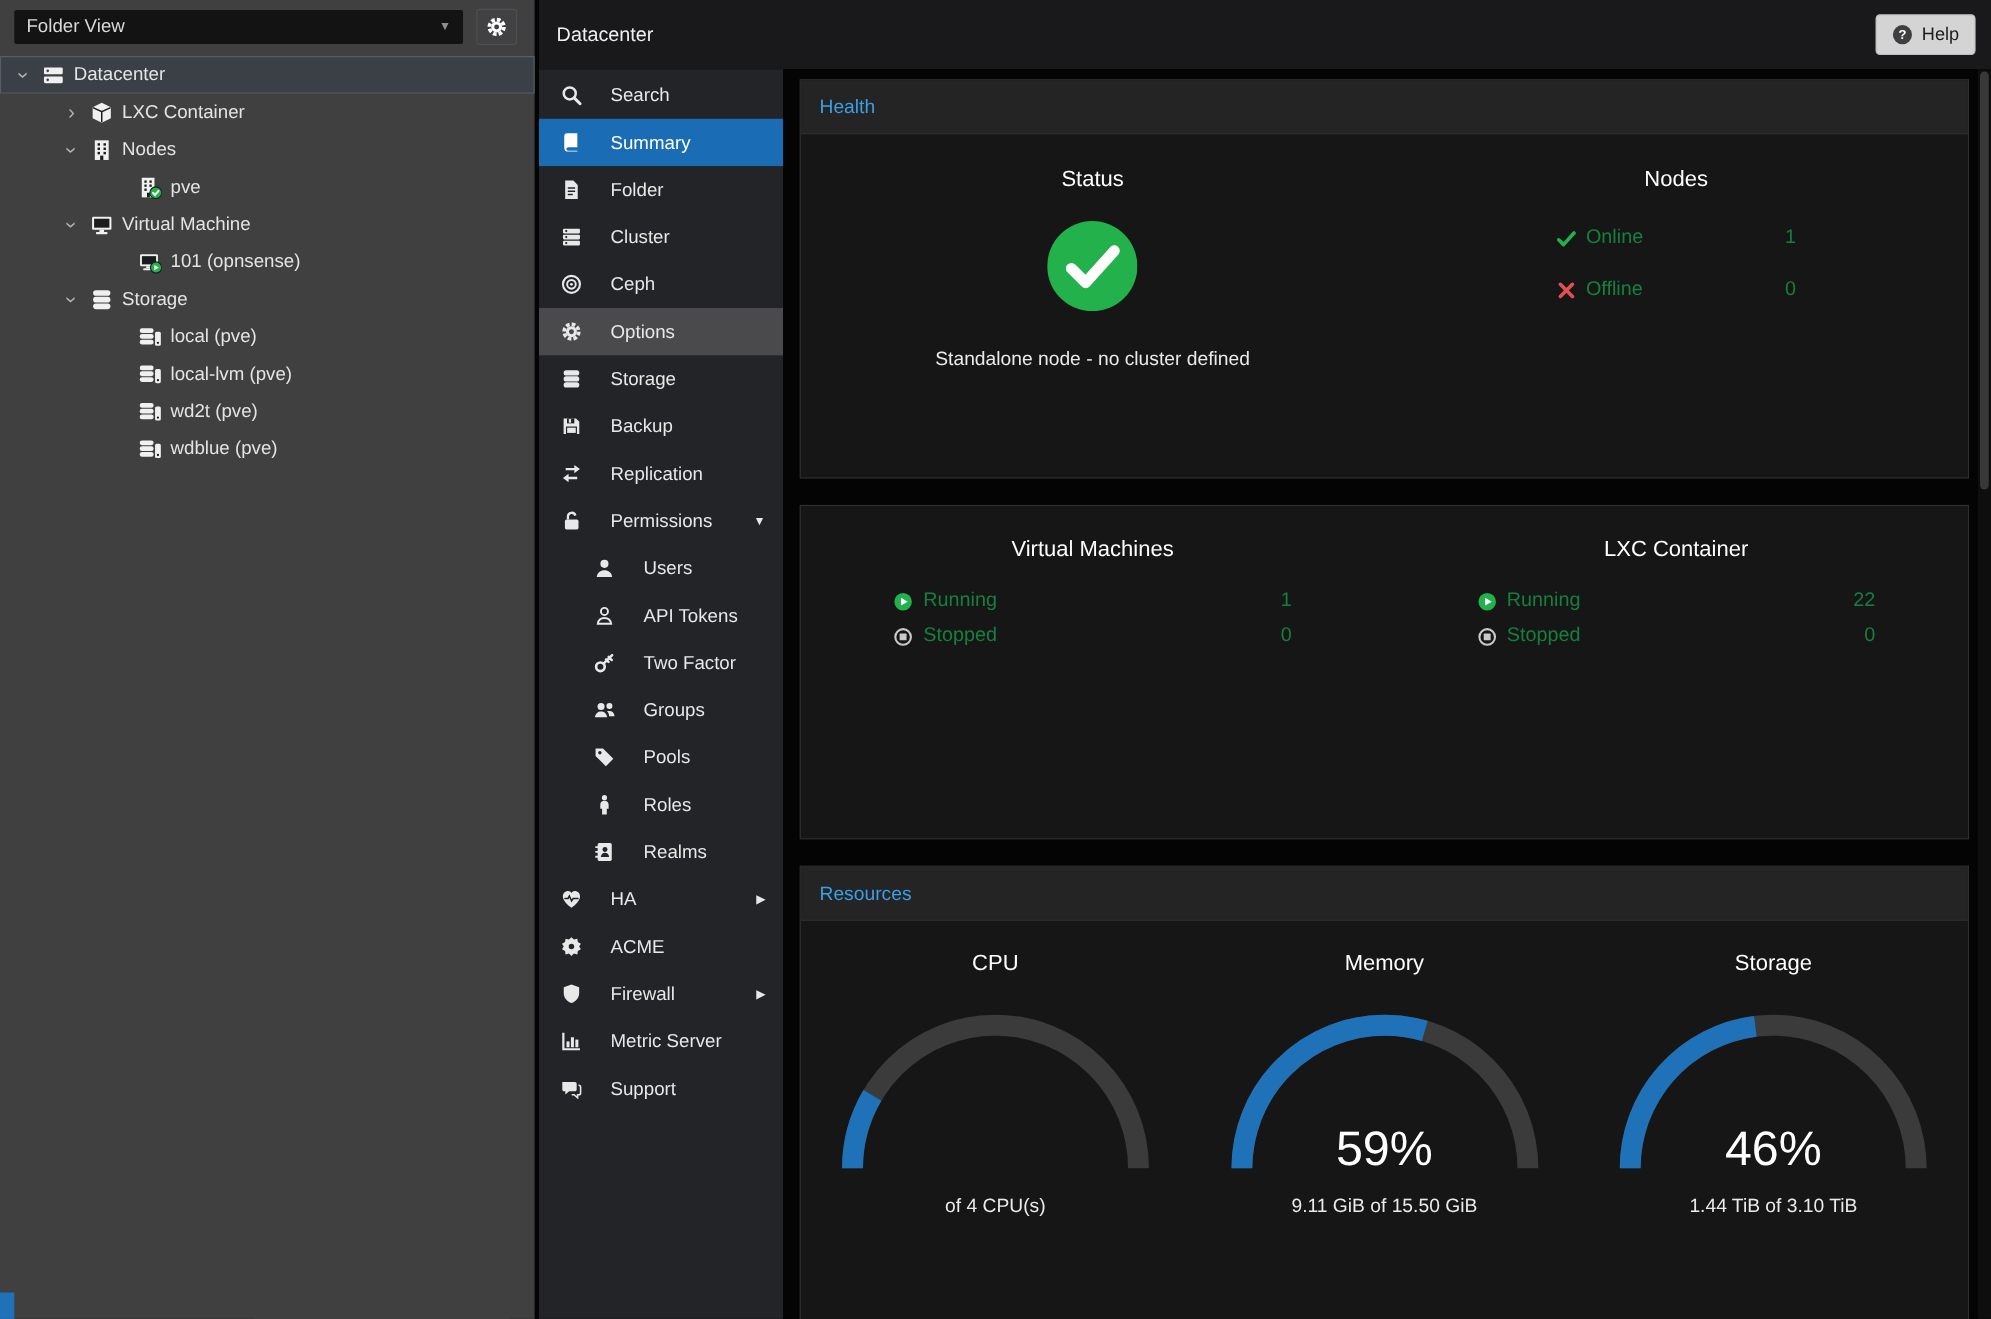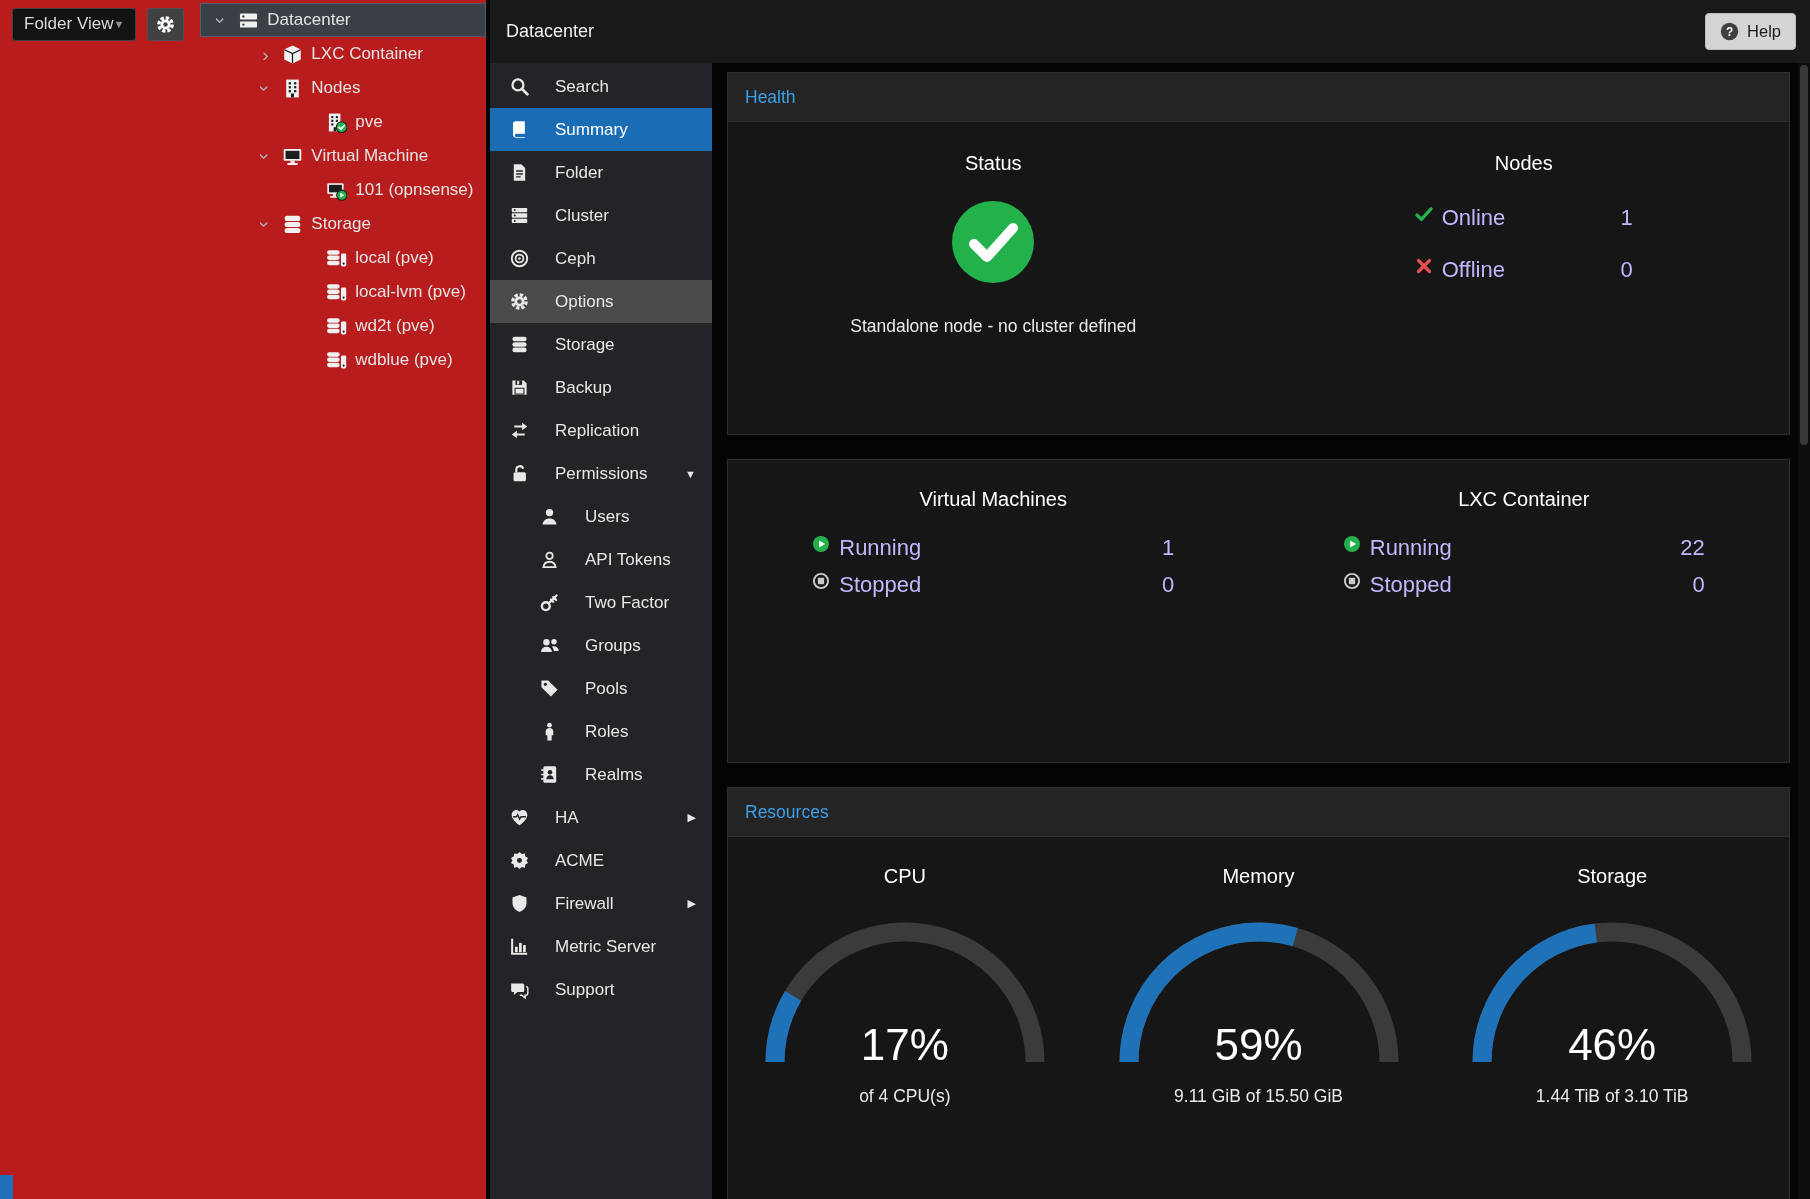--- a/index.html
+++ b/index.html
@@ -1,21 +1,21 @@
 <!DOCTYPE html>
 <html><head>
 <meta charset="utf-8">
 <style>
   *{box-sizing:border-box;margin:0;padding:0}
   html,body{width:1810px;height:1199px;overflow:hidden;background:#000}
   body{font-family:"Liberation Sans","DejaVu Sans",sans-serif;font-size:17px;color:#e6e6e6}
   .app{display:flex;width:100%;height:100%}
 
   
-  .tree-panel{position:relative;width:486px;flex:none;background:#b91c1c;display:flex;flex-direction:row}
+  .tree-panel{position:relative;width:486px;flex:none;background:#404040;display:flex;flex-direction:column}
   .splitter{width:4px;flex:none;background:#050505}
   .tree-toolbar{display:flex;align-items:center;gap:11px;height:48px;padding:7px 16px 7px 12px;flex:none}
   .combo{flex:1;height:33px;background:#131314;border:1px solid #414141;border-radius:3px;display:flex;align-items:center;justify-content:space-between;padding:0 11px;color:#d9d9d9;cursor:pointer}
   .combo .arrow{color:#8f8f8f;font-size:11px}
   .gear-btn{width:37px;height:33px;background:#414144;border:1px solid #4f4f53;border-radius:3px;display:flex;align-items:center;justify-content:center;cursor:pointer;color:#fff}
   .gear-btn svg{width:19px;height:19px}
   .tree{flex:1;padding-top:3px}
   .tree-item{display:flex;align-items:center;height:34px;gap:8px;cursor:pointer;color:#e4e4e4;white-space:nowrap}
   .tree-item.selected{background:#3a4046;box-shadow:inset 0 0 0 1px #565d64}
   .expander{display:inline-block;width:18px;text-align:center;color:#b2b2b2;font-size:19px;line-height:1;flex:none}
@@ -50,21 +50,21 @@
   .panel-title{color:#3c9ee5;font-size:17.5px}
   .cols{display:flex}
   .col{flex:1;text-align:center}
   h3.sect{font-size:20px;font-weight:normal;color:#fff}
   .health-body{height:312px;padding-top:30px}
   .big-check{margin-top:26px}
   .status-msg{margin-top:28px;font-size:17.5px;color:#eaeaea}
   .stat-rows{margin:30px auto 0;text-align:left}
   .stat-rows.narrow{width:218px}
   .stat-rows.wide{width:362px;margin-top:24px}
-  .stat-row{display:flex;align-items:flex-start;font-size:22px;color:#c4b5fd}
+  .stat-row{display:flex;align-items:flex-end;font-size:18px;color:#15803d}
   .narrow .stat-row{margin-bottom:26px}
   .wide .stat-row{margin-bottom:11px}
   .stat-row svg{width:18px;height:18px;margin-right:9px;flex:none}
   .stat-row .val{margin-left:auto}
   .guests-body{height:302px;padding-top:28px}
   .resources-body{height:440px;padding-top:28px}
   .gauge-wrap{position:relative;width:306px;height:162px;margin:24px auto 0}
   .gauge-pct{position:absolute;left:0;right:0;bottom:4px;font-size:44px;color:#fff}
   .gauge-sub{margin-top:12px;font-size:17.5px;color:#eaeaea}
 </style>
@@ -492,21 +492,21 @@
         <section class="panel">
           <div class="panel-header">
             <span class="panel-title">Resources</span>
           </div>
           <div class="panel-body resources-body cols" id="gauges">
               <div class="col">
                 <h3 class="sect">CPU</h3>
                 <div class="gauge-wrap"><svg width="306" height="162" viewBox="0 0 306 162">
                     <path d="M23 150 A130 130 0 0 1 283 150" fill="none" stroke="#3b3b3b" stroke-width="19"></path>
                     <path d="M23 150 A130 130 0 0 1 283 150" fill="none" stroke="#1f72b8" stroke-width="19" pathLength="100" stroke-dasharray="17 100"></path>
-                  </svg><div class="gauge-pct">17%</div></div>
+                  </svg></div>
                 <div class="gauge-sub">of 4 CPU(s)</div>
               </div>
               <div class="col">
                 <h3 class="sect">Memory</h3>
                 <div class="gauge-wrap"><svg width="306" height="162" viewBox="0 0 306 162">
                     <path d="M23 150 A130 130 0 0 1 283 150" fill="none" stroke="#3b3b3b" stroke-width="19"></path>
                     <path d="M23 150 A130 130 0 0 1 283 150" fill="none" stroke="#1f72b8" stroke-width="19" pathLength="100" stroke-dasharray="59 100"></path>
                   </svg><div class="gauge-pct">59%</div></div>
                 <div class="gauge-sub">9.11 GiB of 15.50 GiB</div>
               </div>

